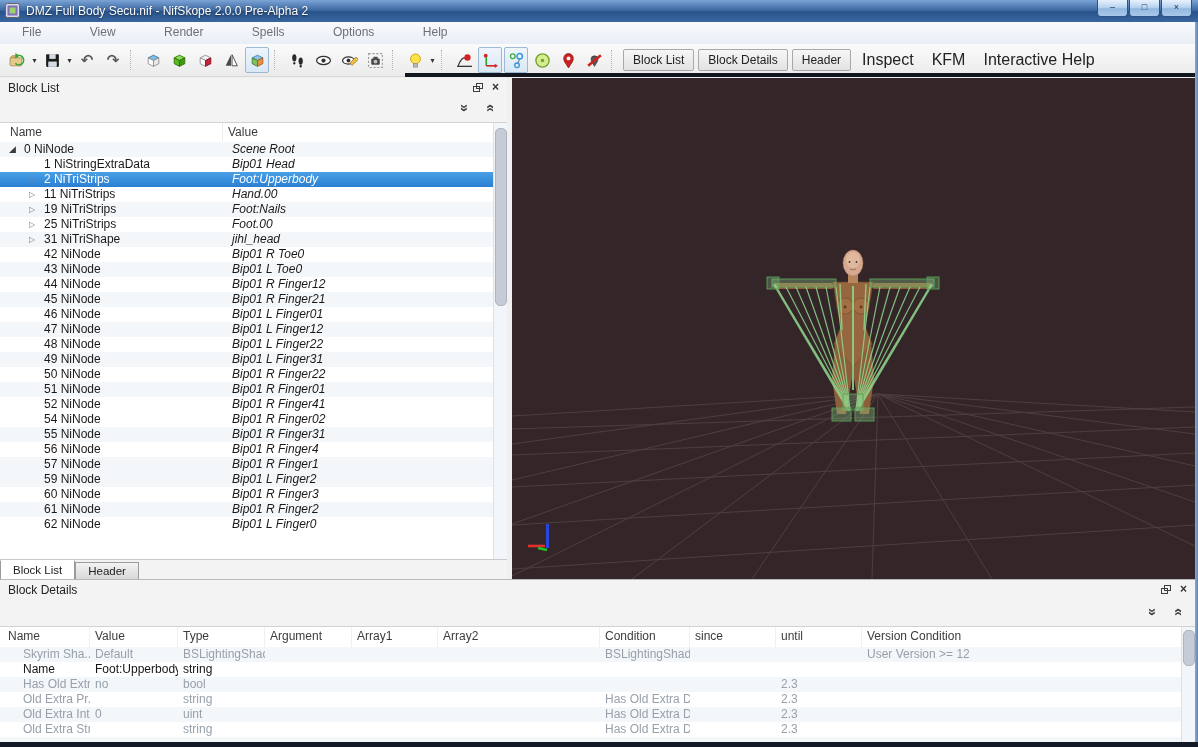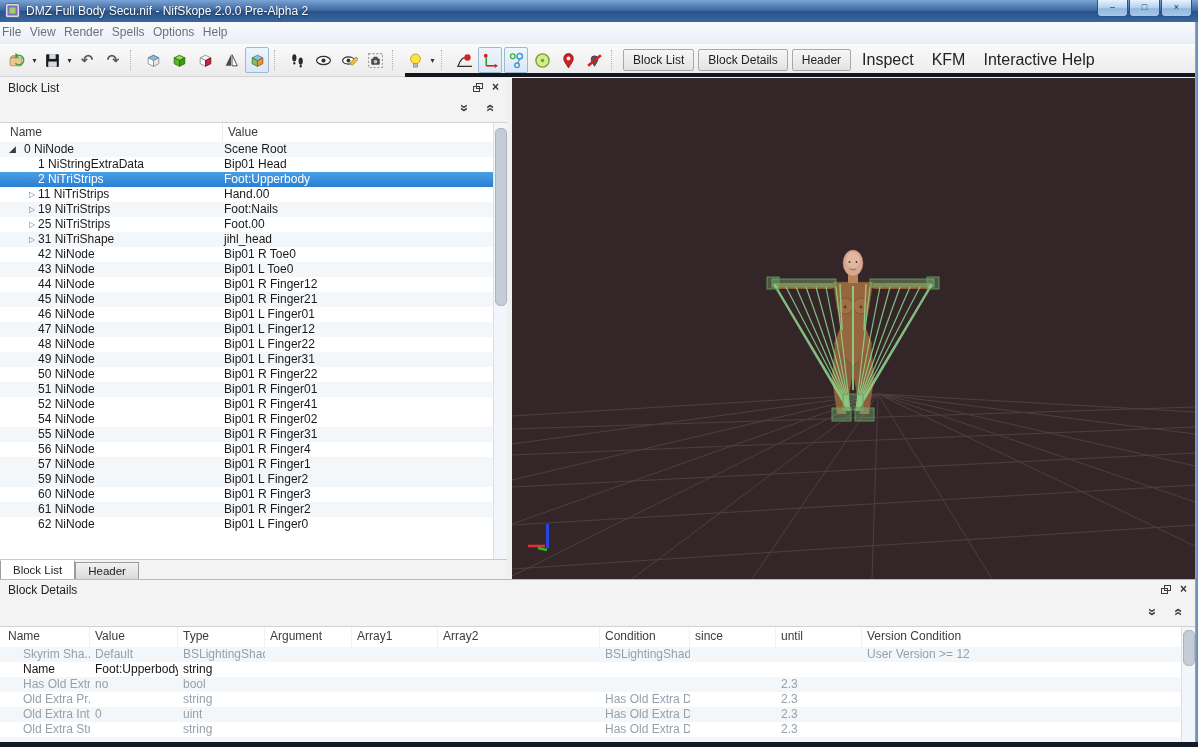--- a/index.html
+++ b/index.html
@@ -10,21 +10,21 @@
   #titlebar{position:absolute;top:0;left:0;right:0;height:22px;
     background:linear-gradient(#7ba3d6,#3a679f 48%,#28538c 52%,#3a679f);border-bottom:1px solid #1d3e6b;}
   #app-icon{position:absolute;left:5px;top:3px;width:15px;height:15px;}
   #win-title{position:absolute;left:26px;top:0;line-height:22px;font-size:12px;color:#fdfdfd;text-shadow:0 1px 2px rgba(0,0,0,.6);white-space:nowrap;}
   #win-controls{position:absolute;right:6px;top:0;display:flex;}
   .wbtn{width:29px;height:16px;margin-left:1px;border:1px solid #2c538b;border-top:none;border-radius:0 0 4px 4px;
     background:linear-gradient(#e8f2fd,#b9d4ef 45%,#93b8e0 55%,#a9c8e8);color:#10305c;font-size:9px;line-height:15px;text-align:center;cursor:default;}
 
   
   #menubar{position:absolute;top:22px;left:0;right:0;height:22px;background:linear-gradient(#f8fafd,#e9eff7);border-bottom:1px solid #d6dde6;}
-  .menu-item{display:inline-block;padding:0 2px;line-height:21px;font-size:12px;color:#6d7177;}
+  .menu-item{display:inline-block;padding:0 22px;line-height:21px;font-size:12px;color:#6d7177;}
 
   
   #toolbar{position:absolute;top:44px;left:0;right:0;height:33px;background:linear-gradient(#fbfbfb,#ebebeb);border-bottom:1px solid #d8d8d8;
     display:flex;align-items:center;padding-left:4px;box-sizing:border-box;}
   .tbtn{height:24px;min-width:22px;display:flex;align-items:center;justify-content:center;margin:0 1px;border:1px solid transparent;}
   .tbtn.toggled{border:1px solid #9db8d2;background:linear-gradient(#eef5fc,#d9e8f6);border-radius:2px;}
   .caret{font-size:8px;color:#333;width:9px;text-align:center;}
   .tsep{width:5px;height:20px;border-left:1px dotted #b3b3b3;margin:0 4px;}
   .txtbtn{border:1px solid #a9a9a9;border-radius:2px;background:linear-gradient(#f7f7f7,#e2e2e2);padding:3px 9px;font-size:12px;color:#222;margin:0 2px;white-space:nowrap;}
   .flatbtn{padding:3px 9px;font-size:16px;color:#222;white-space:nowrap;}
@@ -47,22 +47,22 @@
   #bl-header{position:absolute;top:0;left:0;right:13px;height:19px;border-bottom:1px solid #e2e2e2;background:#fff;}
   .blh-name{position:absolute;left:10px;top:0;line-height:18px;font-size:12px;color:#3c3c3c;width:212px;border-right:1px solid #ececec;}
   .blh-value{position:absolute;left:228px;top:0;line-height:18px;font-size:12px;color:#3c3c3c;}
   #bl-rows{position:absolute;top:19px;left:0;right:13px;bottom:0;overflow:hidden;}
   .bl-row{position:relative;height:15px;line-height:15px;font-size:12px;color:#191919;white-space:nowrap;}
   .bl-row.alt{background:#f4f7fa;}
   .bl-row.sel{background:linear-gradient(#4aa0e6,#2a7fd2);color:#fff;}
   .tw{position:absolute;top:0;font-size:8px;color:#6f7e8f;}
   .tw.l0{left:9px;} .tw.l1{left:29px;}
   .tw.exp{color:#3a3a3a;font-size:9px;}
-  .bln{position:absolute;} .bln.l0{left:24px;} .bln.l1{left:38px;}
-  .blv{position:absolute;left:224px;}
+  .bln{position:absolute;} .bln.l0{left:24px;} .bln.l1{left:44px;}
+  .blv{position:absolute;left:232px;font-style:italic;}
   #bl-scroll{position:absolute;top:0;bottom:0;right:0;width:13px;background:#f2f5f9;border-left:1px solid #e0e0e0;}
   #bl-thumb{position:absolute;top:5px;left:1px;width:10px;height:176px;background:#c6ccd6;border:1px solid #adb4bf;border-radius:5px;}
 
   #bl-tabs{position:absolute;left:0;bottom:0;height:20px;right:0;display:flex;align-items:flex-end;}
   .tab{font-size:11.5px;padding:0 12px;border:1px solid #9b9b9b;background:linear-gradient(#f2f2f2,#d9d9d9);height:18px;line-height:17px;color:#222;box-sizing:border-box;}
   .tab.active{background:#fff;height:20px;line-height:19px;border-bottom:none;border-top-color:#fff;}
 
   
   #viewport{position:absolute;left:512px;top:78px;width:683px;height:501px;background:#342628;}
 

